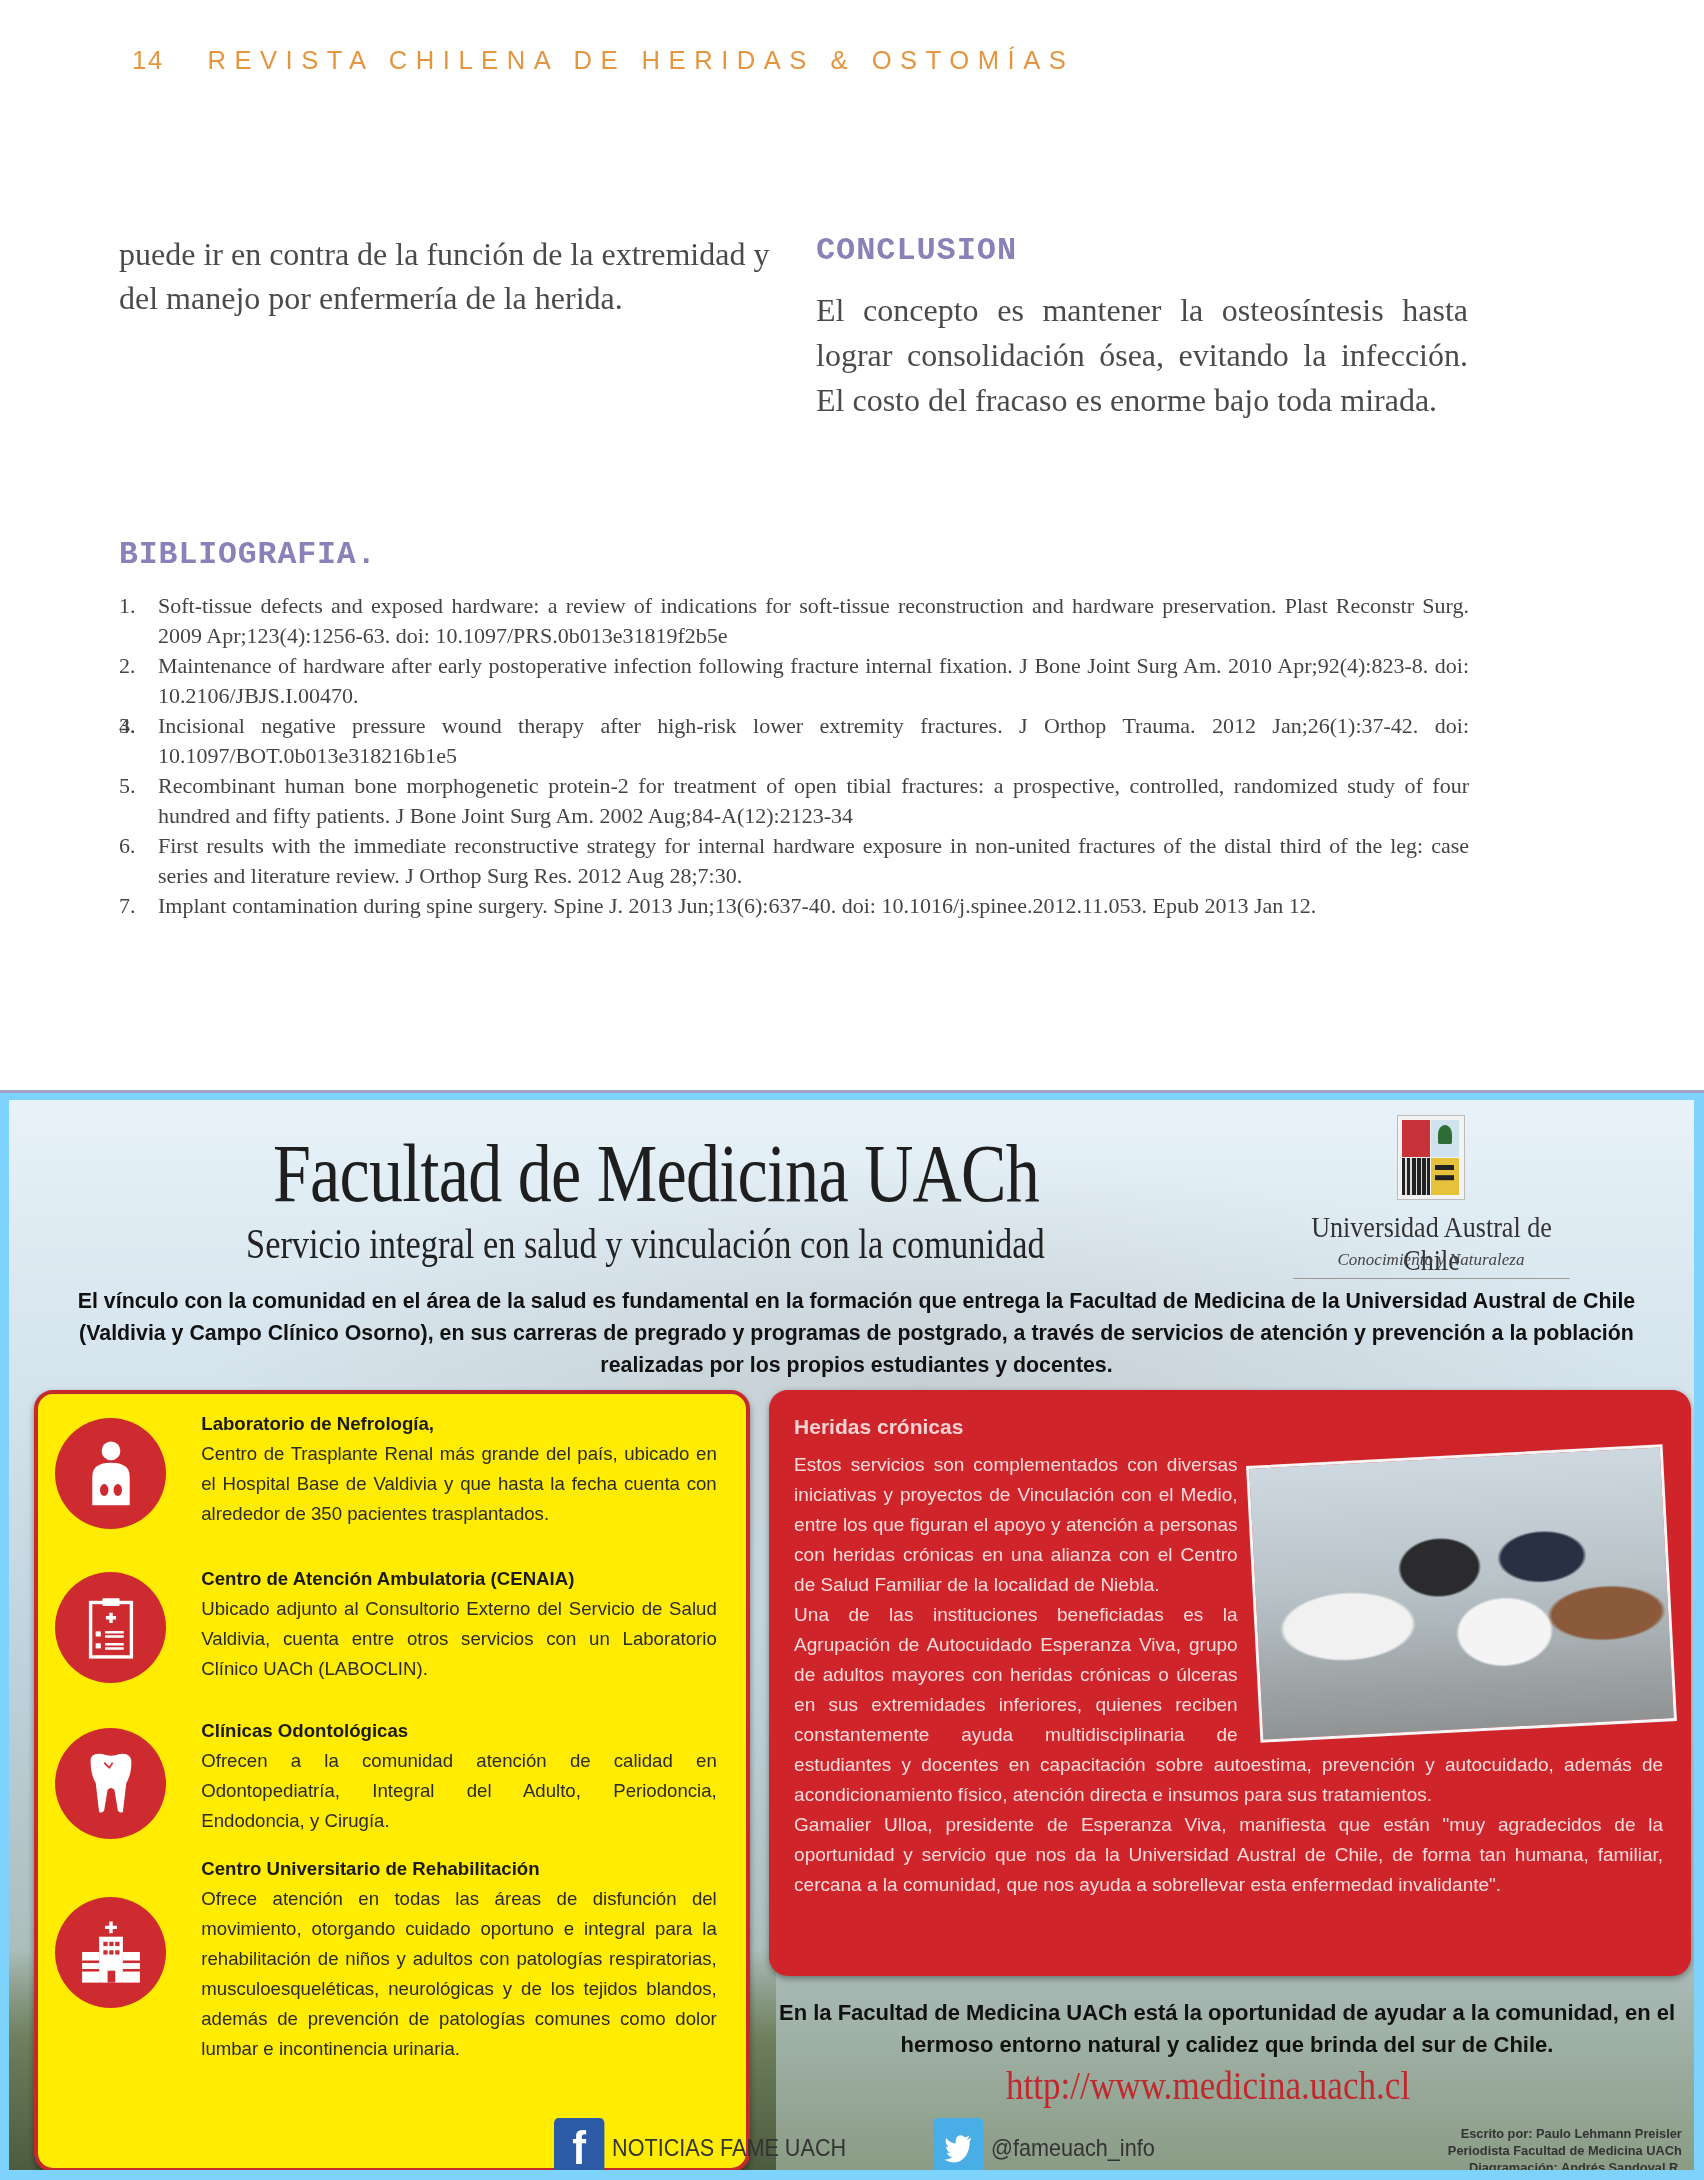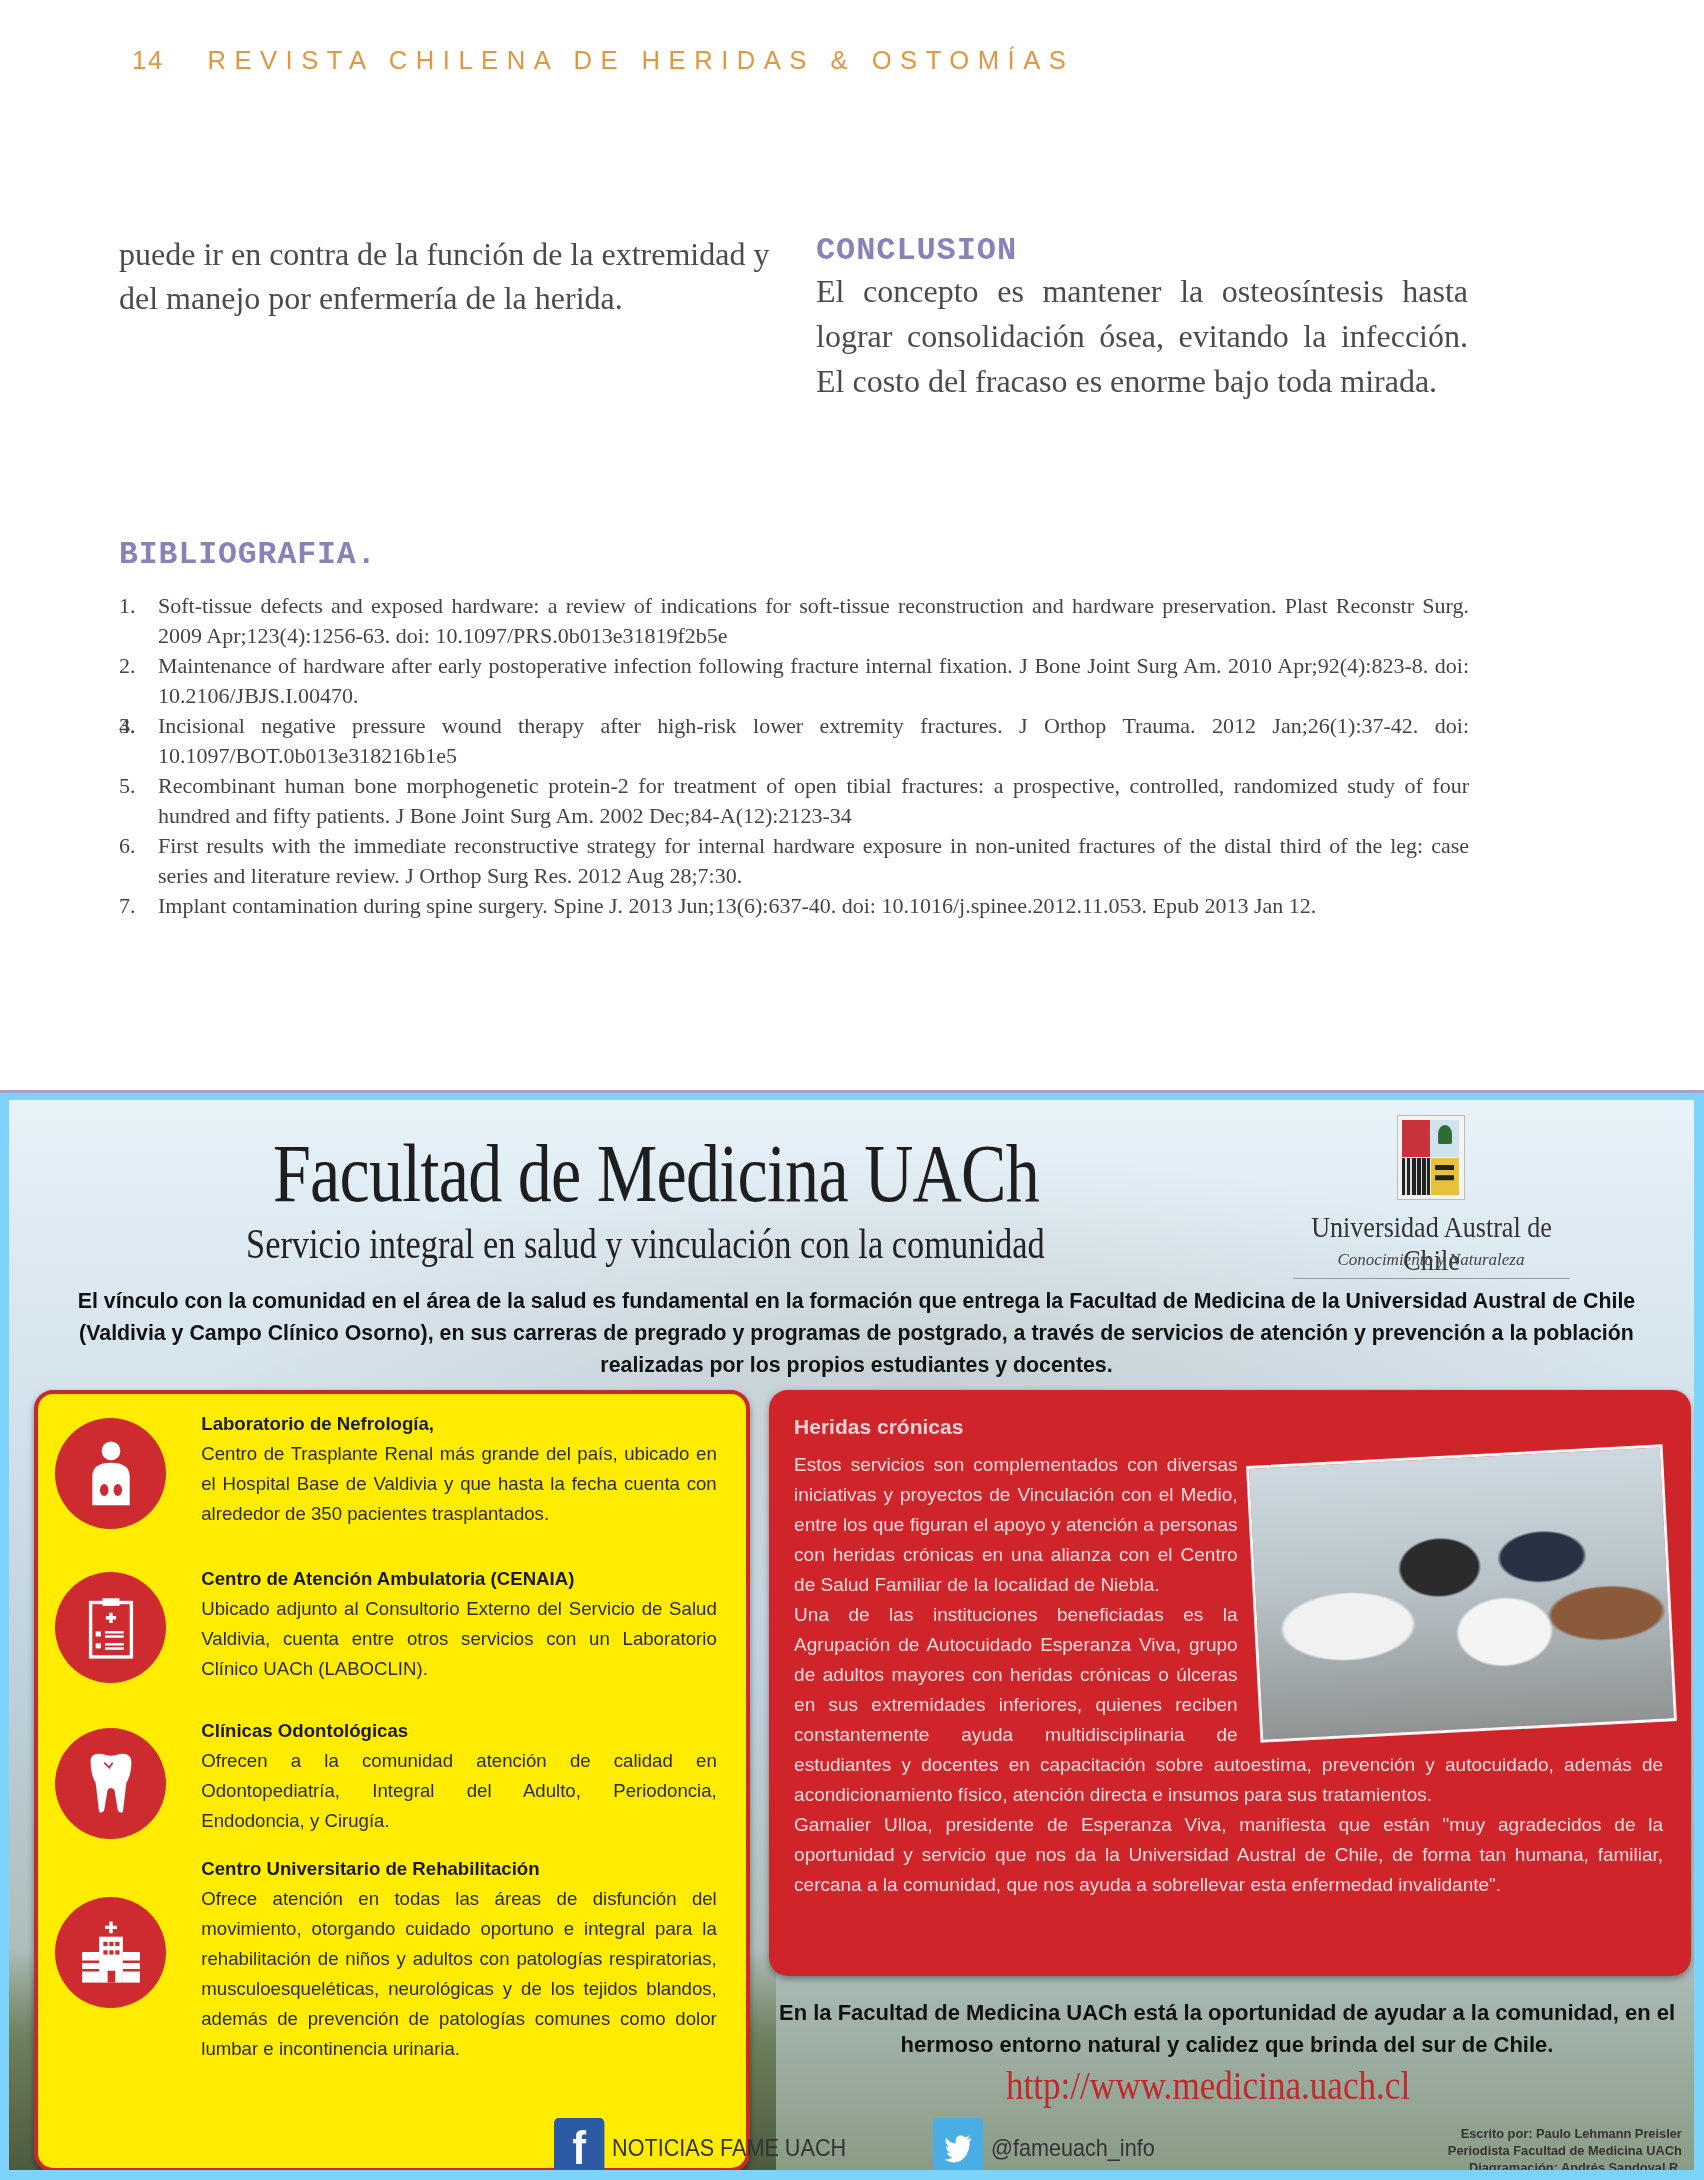--- a/index.html
+++ b/index.html
@@ -18,21 +18,21 @@
       font-size: 32px; line-height: 44px; color: #4a4a4a;
     }
     .col-right {
       position: absolute; left: 816px; top: 232px; width: 652px;
     }
     .section-heading {
       font-family: Liberation Mono, monospace;
       color: #8b80b8; font-weight: 700; font-size: 32px; letter-spacing: 0.9px;
     }
     .conclusion-text {
-      font-size: 32px; line-height: 45px; text-align: justify; color: #4a4a4a;
+      margin-top: 19px; font-size: 32px; line-height: 45px; text-align: justify; color: #4a4a4a;
     }
 
     .biblio {
       position: absolute; left: 119px; top: 537px; width: 1350px;
     }
     .biblio h2 { font-size: 31.5px; }
     .biblio ol { list-style: none; margin-top: 19px; }
     .biblio li {
       position: relative; padding-left: 39px; font-size: 22px; line-height: 30px;
       text-align: justify; color: #444;
@@ -182,21 +182,21 @@
   <p class="conclusion-text">El concepto es mantener la osteosíntesis hasta lograr consolidación ósea, evitando la infección. El costo del fracaso es enorme bajo toda mirada.</p>
 </div>
 
 <div class="biblio">
   <h2 class="section-heading">BIBLIOGRAFIA.</h2>
   <ol>
     <li><span class="num">1.</span><span>Soft-tissue defects and exposed hardware: a review of indications for soft-tissue reconstruction and hardware preservation. Plast Reconstr Surg. 2009 Apr;123(4):1256-63. doi: 10.1097/PRS.0b013e31819f2b5e</span></li>
     <li><span class="num">2.</span><span>Maintenance of hardware after early postoperative infection following fracture internal fixation.  J Bone Joint Surg Am. 2010 Apr;92(4):823-8. doi: 10.2106/JBJS.I.00470.</span></li>
     <li><span class="num">3.</span></li>
     <li><span class="num">4.</span><span>Incisional negative pressure wound therapy after high-risk lower extremity fractures. J Orthop Trauma. 2012 Jan;26(1):37-42. doi: 10.1097/BOT.0b013e318216b1e5</span></li>
-    <li><span class="num">5.</span><span>Recombinant human bone morphogenetic protein-2 for treatment of open tibial fractures: a prospective, controlled, randomized study of four hundred and fifty patients. J Bone Joint Surg Am. 2002 Dec;84-A(12):2123-34</span></li>
+    <li><span class="num">5.</span><span>Recombinant human bone morphogenetic protein-2 for treatment of open tibial fractures: a prospective, controlled, randomized study of four hundred and fifty patients. J Bone Joint Surg Am. 2002 Aug;84-A(12):2123-34</span></li>
     <li><span class="num">6.</span><span>First results with the immediate reconstructive strategy for internal hardware exposure in non-united fractures of the distal third of the leg: case series and literature review. J Orthop Surg Res. 2012 Aug 28;7:30.</span></li>
     <li><span class="num">7.</span><span>Implant contamination during spine surgery. Spine J. 2013 Jun;13(6):637-40. doi: 10.1016/j.spinee.2012.11.053. Epub 2013 Jan 12.</span></li>
   </ol>
 </div>
 
 <div class="ad">
   <div class="ad-inner">
     <div class="ad-bg-city"></div>
     <div class="ad-bg-hill"></div>
 

